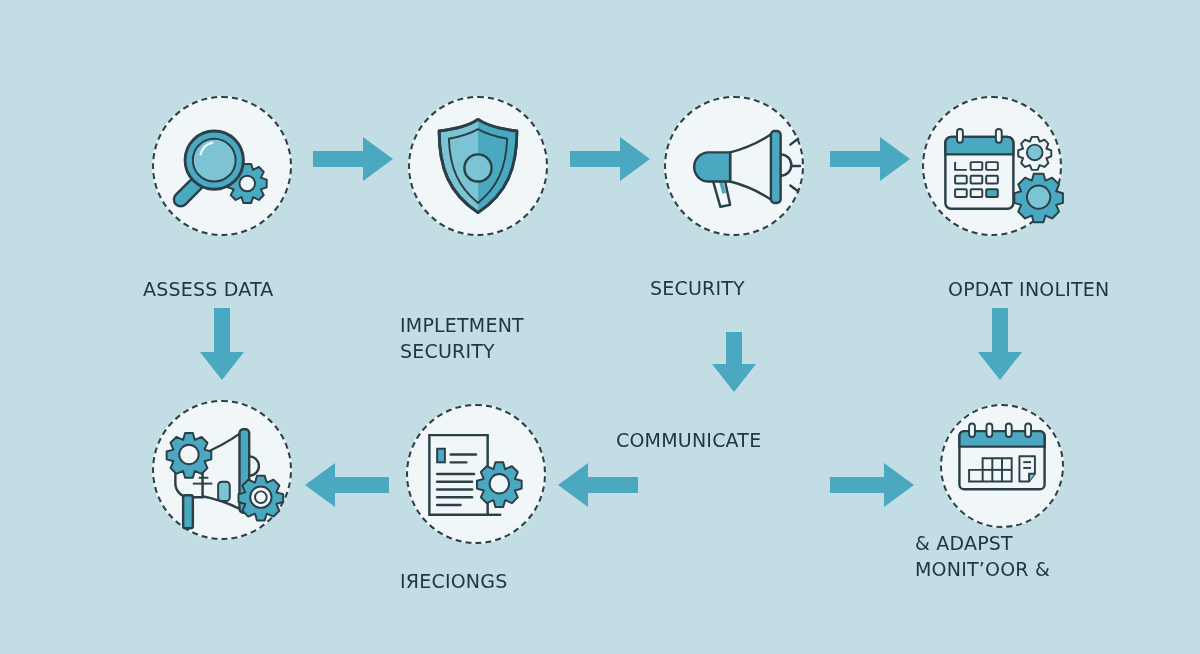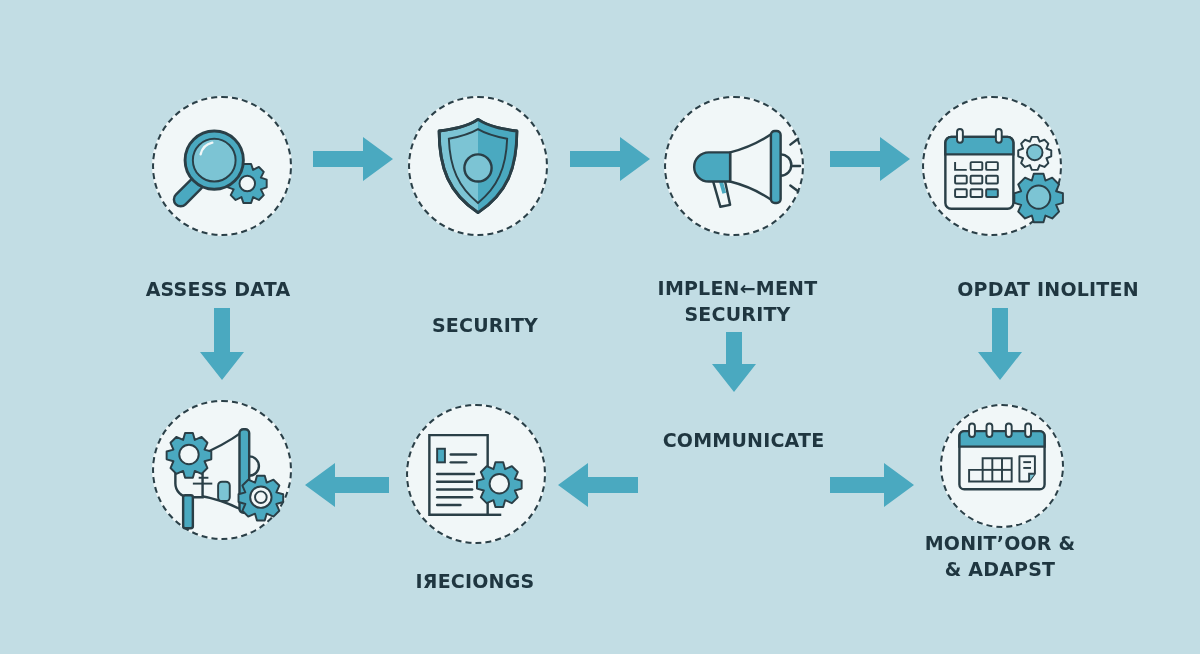--- a/index.html
+++ b/index.html
@@ -8,22 +8,22 @@
     background: #c2dde4;
     font-family: "DejaVu Sans", "Liberation Sans", sans-serif;
     position: relative;
   }
   .node {
     position: absolute; width: 140px; height: 140px; border-radius: 50%;
     background: #f1f7f8; border: 2px dashed #2a3f47; box-sizing: border-box;
   }
   .node svg { position: absolute; left: 0; top: 0; width: 100%; height: 100%; }
   .label {
-    position: absolute; color: #1f3640; font-weight: bold; font-size: 19px;
-    text-align: center; line-height: 26px; letter-spacing: 0.2px; white-space: nowrap;
+    position: absolute; color: #1f3640; font-weight: normal; font-size: 19px;
+    text-align: left; line-height: 26px; letter-spacing: 0.2px; white-space: nowrap;
   }
   .arrow { position: absolute; }
   .arrow svg { display: block; }
 </style>
 </head>
 <body>
 
 <div class="node" style="left:152px;top:96px;">
   <svg viewBox="0 0 140 140">
     <g transform="translate(96,88)">
@@ -153,35 +153,35 @@
     <path d="M90,78 l0,-8 l6,0" fill="#7cc4d4" stroke="#2a3f47" stroke-width="2"></path>
     <line x1="84" y1="58" x2="92" y2="58" stroke="#2a3f47" stroke-width="2"></line>
     <line x1="84" y1="64" x2="92" y2="64" stroke="#2a3f47" stroke-width="2"></line>
   </svg>
 </div>
 
 <div class="label" style="left:143px;top:276px;width:150px;">
   <div>ASSESS DATA</div>
 </div>
 <div class="label" style="left:400px;top:312px;width:170px;">
+  <div>IMPLETMENT</div>
   <div>SECURITY</div>
 </div>
 <div class="label" style="left:650px;top:275px;width:175px;">
-  <div>IMPLEN←MENT</div>
   <div>SECURITY</div>
 </div>
 <div class="label" style="left:948px;top:276px;width:200px;">
   <div>OPDAT INOLITEN</div>
 </div>
-<div class="label" style="left:661px;top:427px;width:165px;">
+<div class="label" style="left:616px;top:427px;width:165px;">
   <div>COMMUNICATE</div>
 </div>
 <div class="label" style="left:915px;top:530px;width:170px;">
+  <div>&amp; ADAPST</div>
   <div>MONIT’OOR &amp;</div>
-  <div>&amp; ADAPST</div>
 </div>
 <div class="label" style="left:400px;top:568px;width:150px;">
   <div>IЯECIONGS</div>
 </div>
 
 <div class="arrow" style="left:313px;top:137px;">
   <svg width="80" height="44" viewBox="0 0 80 44">
       <path d="M0,14 H50 V0 L80,22 L50,44 V30 H0 Z" fill="#4aa9c0"></path>
     </svg>
 </div>

